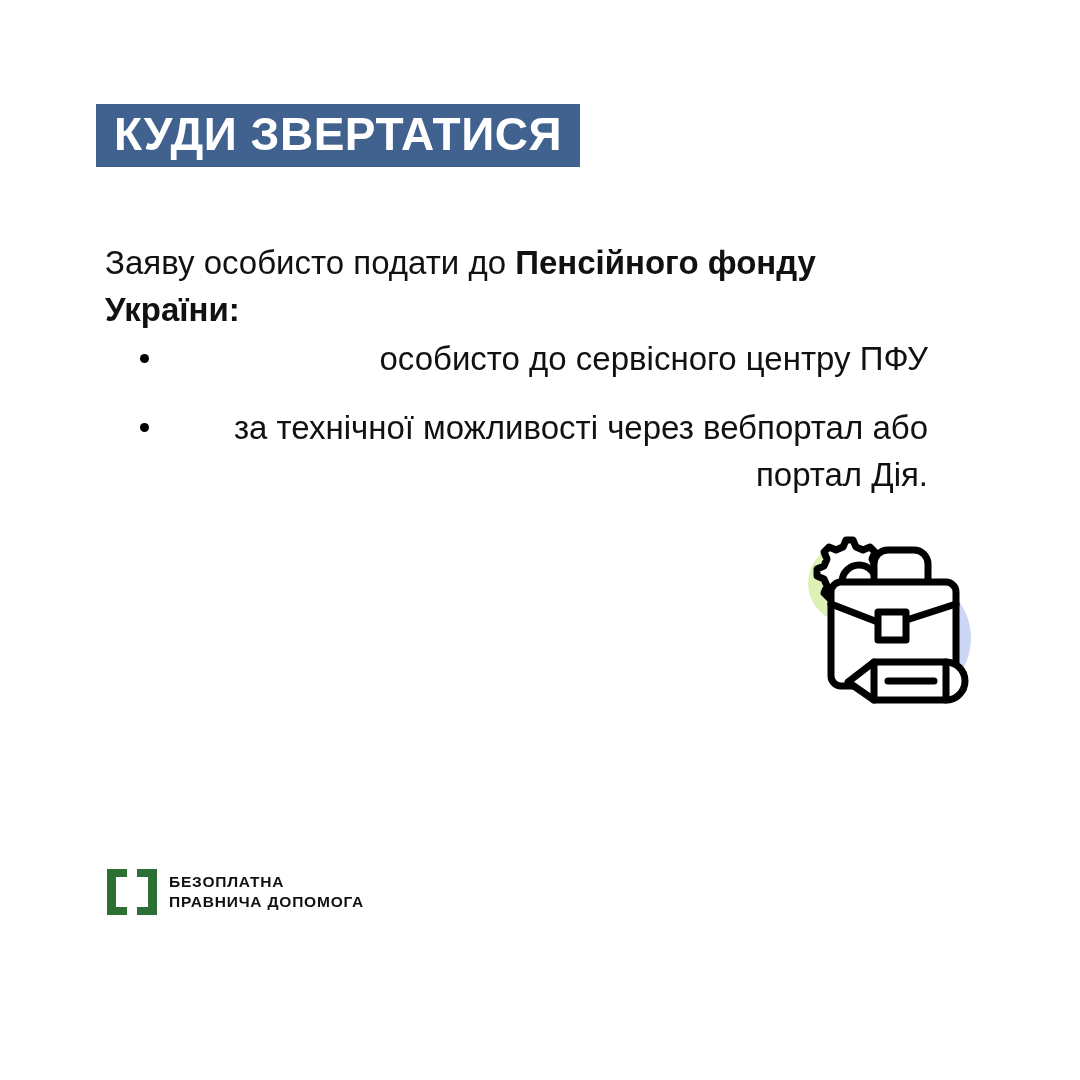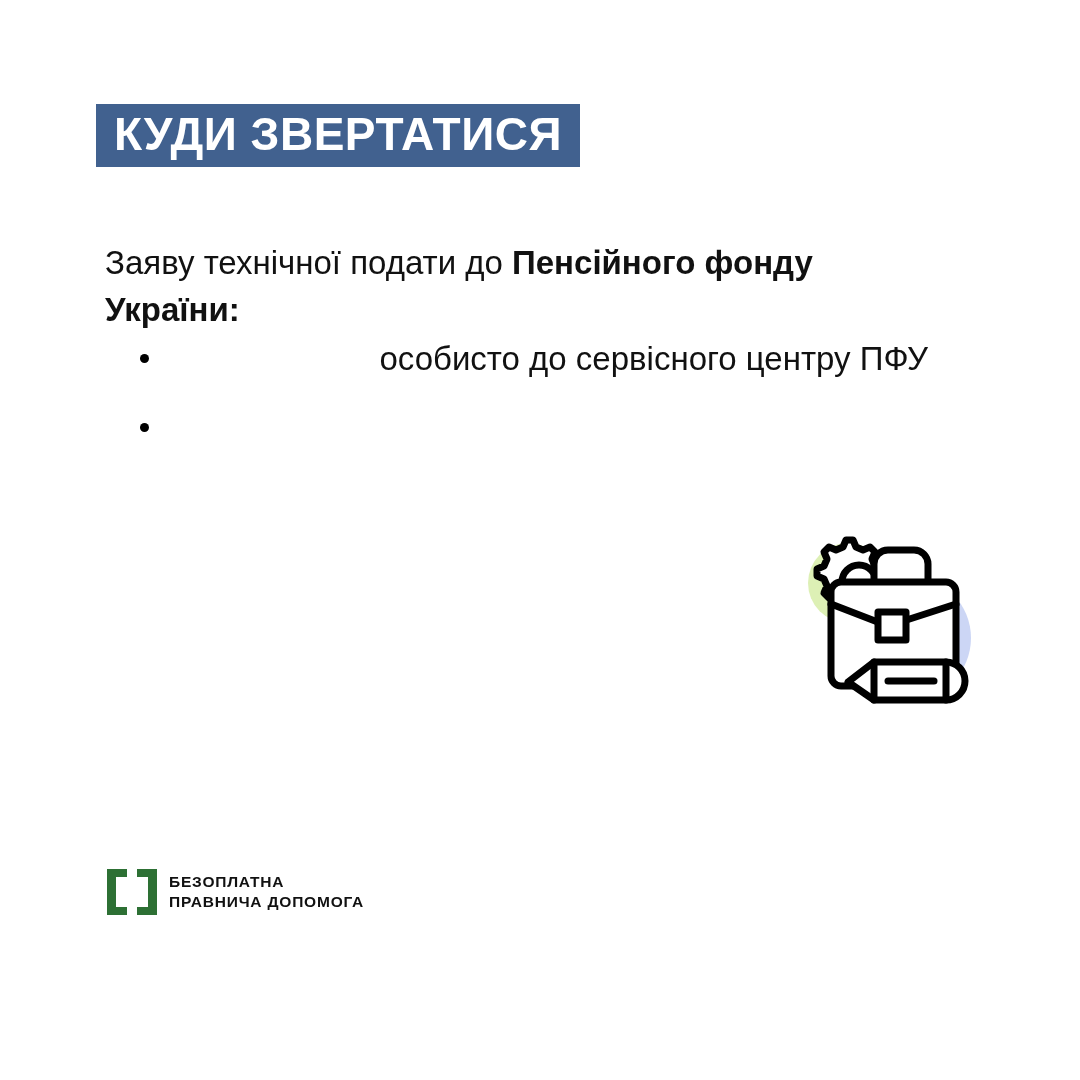--- a/index.html
+++ b/index.html
@@ -129,30 +129,31 @@
 </head>
 <body>
 
 <div class="infographic">
 
   <div class="title-banner">
     <span class="title-banner-text">КУДИ ЗВЕРТАТИСЯ</span>
   </div>
 
   <p class="intro">
-    <span class="regular">Заяву технічної подати до </span><span class="strong">Пенсійного фонду України:</span>
+    <span class="regular">Заяву особисто подати до </span><span class="strong">Пенсійного фонду України:</span>
   </p>
 
   <ul class="bullets">
     <li class="bullet-item">
       <span class="bullet-dot"></span>
       <span>особисто до сервісного центру ПФУ</span>
     </li>
     <li class="bullet-item">
       <span class="bullet-dot"></span>
+      <span>за технічної можливості через вебпортал або портал Дія.</span>
     </li>
   </ul>
 
   <div class="illustration">
     <svg viewBox="0 0 210 210" xmlns="http://www.w3.org/2000/svg">
 
       <circle cx="62" cy="67" r="40" fill="#ddf0b5"></circle>
       <circle cx="123" cy="122" r="62" fill="#ccd6f5"></circle>
 
       <g fill="#ffffff" stroke="#000000" stroke-width="7" stroke-linecap="round" stroke-linejoin="round">

